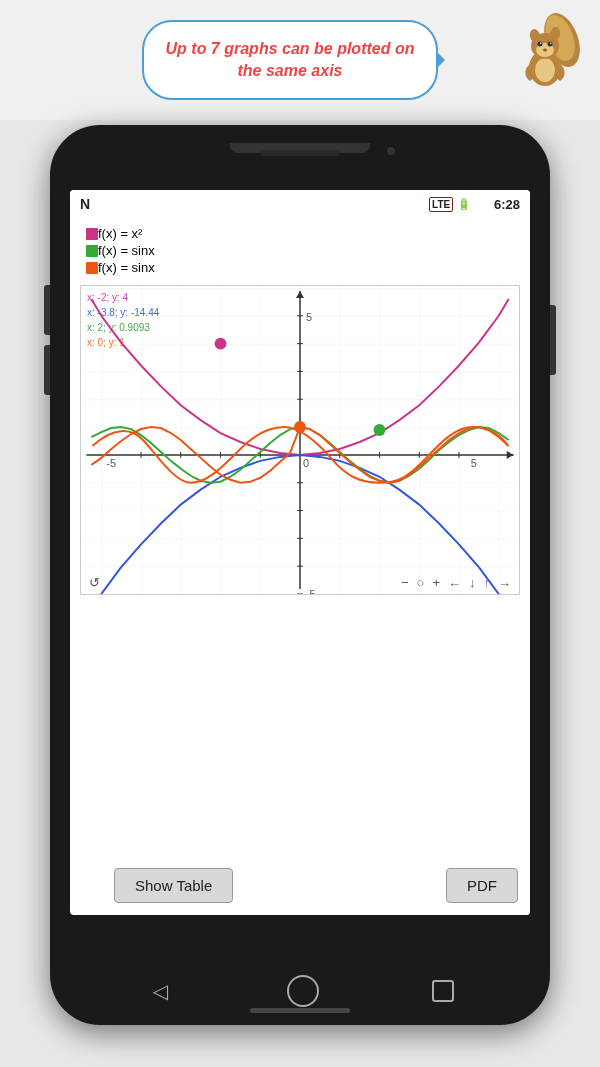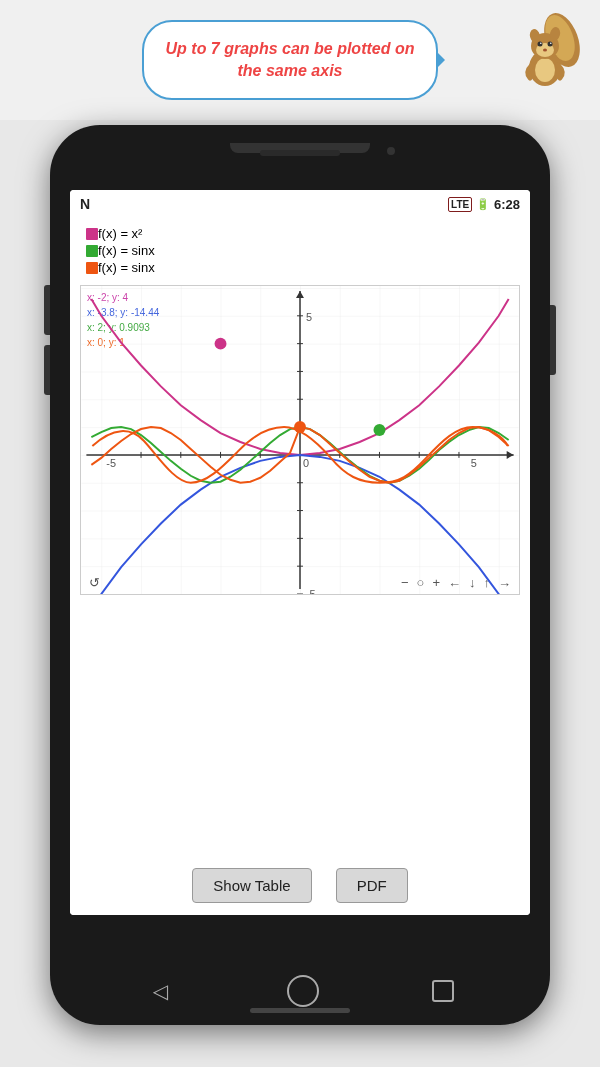--- a/index.html
+++ b/index.html
@@ -110,20 +110,21 @@
     .lte-badge {
       font-size: 10px;
       font-weight: bold;
       border: 1px solid #7f1d1d;
       padding: 1px 2px;
       border-radius: 2px;
     }
     .time {
       font-weight: bold;
       font-size: 13px;
+      margin-left: 19px;
     }
 
     
     .phone-notch {
       position: absolute;
       top: 18px;
       left: 50%;
       transform: translateX(-50%);
       width: 140px;
       height: 10px;
@@ -202,24 +203,25 @@
       align-items: center;
       justify-content: space-between;
       padding: 0 8px;
       font-size: 13px;
       color: #555;
     }
 
     
     .buttons-row {
       display: flex;
-      justify-content: center;
+      justify-content: space-between;
       gap: 24px;
       padding: 12px;
       background: white;
+      margin-left: 32px;
     }
     .btn {
       background: #d8d8d8;
       border: 1px solid #999;
       border-radius: 4px;
       padding: 8px 20px;
       font-size: 15px;
       cursor: pointer;
       color: #222;
     }

